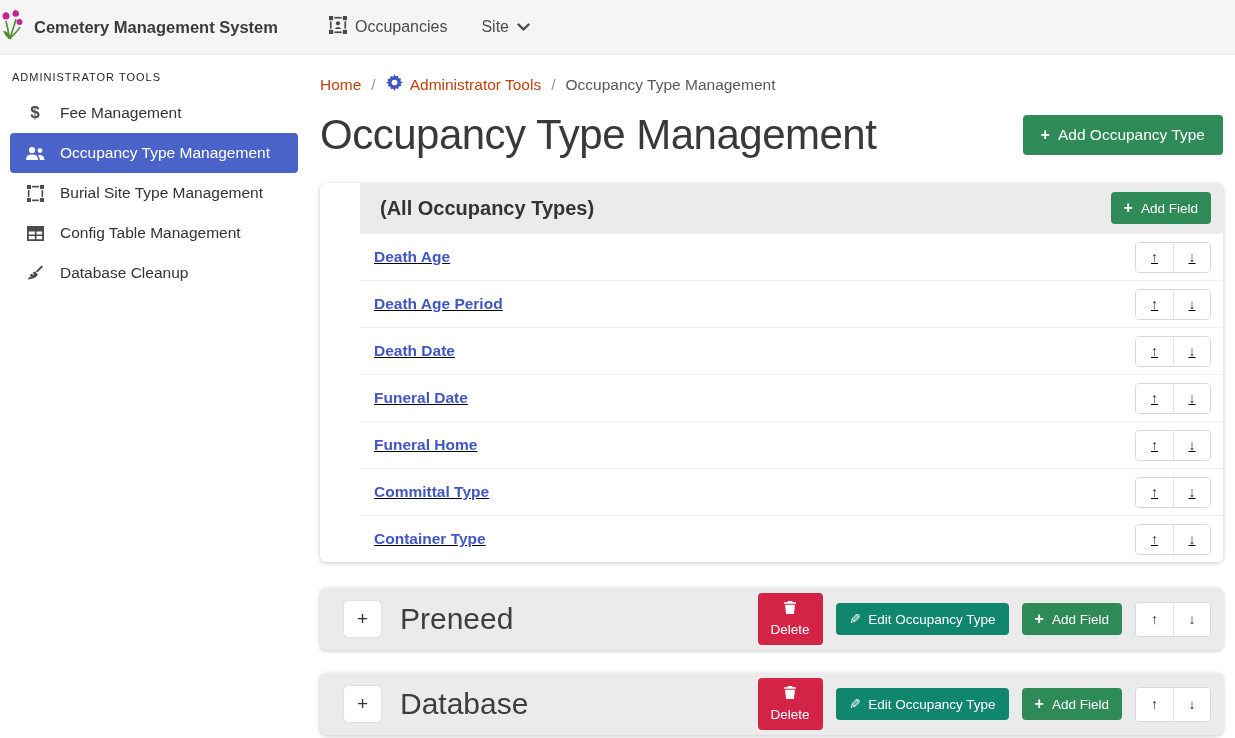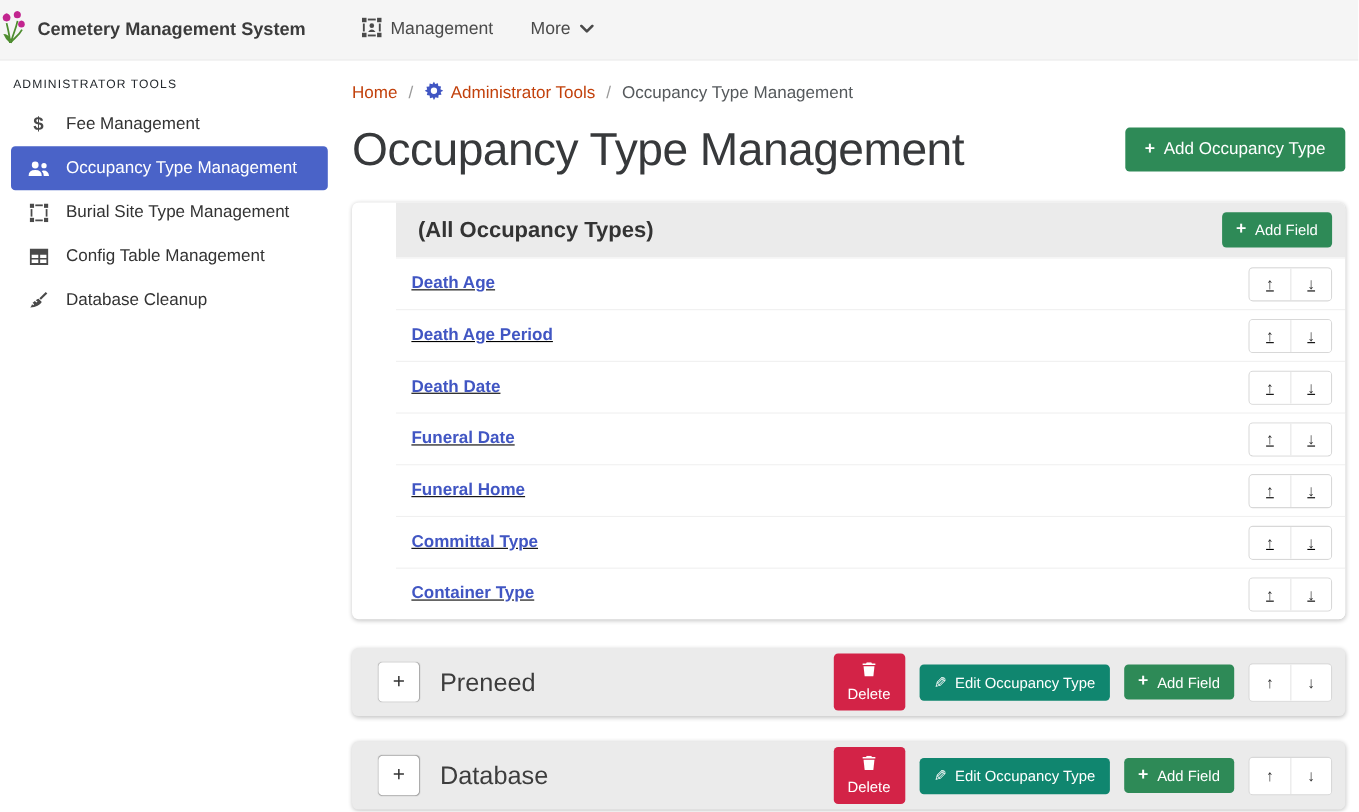--- a/index.html
+++ b/index.html
@@ -63,21 +63,21 @@
   .updown { display:inline-flex; border:1px solid #d8d8d8; border-radius:4px; overflow:hidden; background:#fff; }
   .ud-btn { width:37px; height:29px; background:#fff; border:none; border-left:1px solid #e6e6e6;
     font-size:14px; color:#2f2f2f; cursor:pointer; display:flex; align-items:center; justify-content:center; }
   .ud-btn:first-child { border-left:none; }
 
   
   .type-panel { background:#ebebeb; border-radius:6px; box-shadow:0 1px 4px rgba(0,0,0,.22);
     height:62px; display:flex; align-items:center; padding:0 12px 0 24px; margin-bottom:23px; }
   .expand-btn { width:37px; height:36px; background:#fff; border:none; border-radius:4px;
     font-size:19px; color:#333; cursor:pointer; box-shadow:0 0 1px rgba(0,0,0,.35); }
-  .type-title { font-size:23px; font-weight:500; color:#3d3d3d; margin-left:19px; }
+  .type-title { font-size:30px; font-weight:500; color:#3d3d3d; margin-left:19px; }
   .type-actions { margin-left:auto; display:flex; align-items:center; gap:13px; }
   .type-actions .ud-btn { height:33px; }
   .pencil { font-size:14px; transform:scaleX(-1); display:inline-block; }
 </style>
 </head>
 <body>
 
 <header class="navbar">
   <div class="brand">
     <span>
@@ -107,25 +107,25 @@
         <rect x="0" y="13.8" width="4.2" height="4.2"></rect>
           <rect x="13.8" y="13.8" width="4.2" height="4.2"></rect>
         <rect x="5.4" y="0.9" width="7.2" height="1.7"></rect>
           <rect x="5.4" y="15.4" width="7.2" height="1.7"></rect>
         <rect x="0.9" y="5.4" width="1.7" height="7.2"></rect>
           <rect x="15.4" y="5.4" width="1.7" height="7.2"></rect>
         <circle cx="9" cy="7.3" r="2.1"></circle>
           <path d="M5.6 13 q3.4 -4.2 6.8 0 z"></path>
       </svg>
     </span>
-    <span>Management</span>
+    <span>Occupancies</span>
   </div>
 
   <div class="nav-item">
-    <span>More</span>
+    <span>Site</span>
     <span class="chev">
       <svg width="13" height="9" viewBox="0 0 13 9" fill="none" stroke="#4a4a4a" stroke-width="2.4" stroke-linecap="round" stroke-linejoin="round">
         <path d="M1.5 1.5 L6.5 6.5 L11.5 1.5"></path>
       </svg>
     </span>
   </div>
 
 </header>
 
 <div class="shell">

